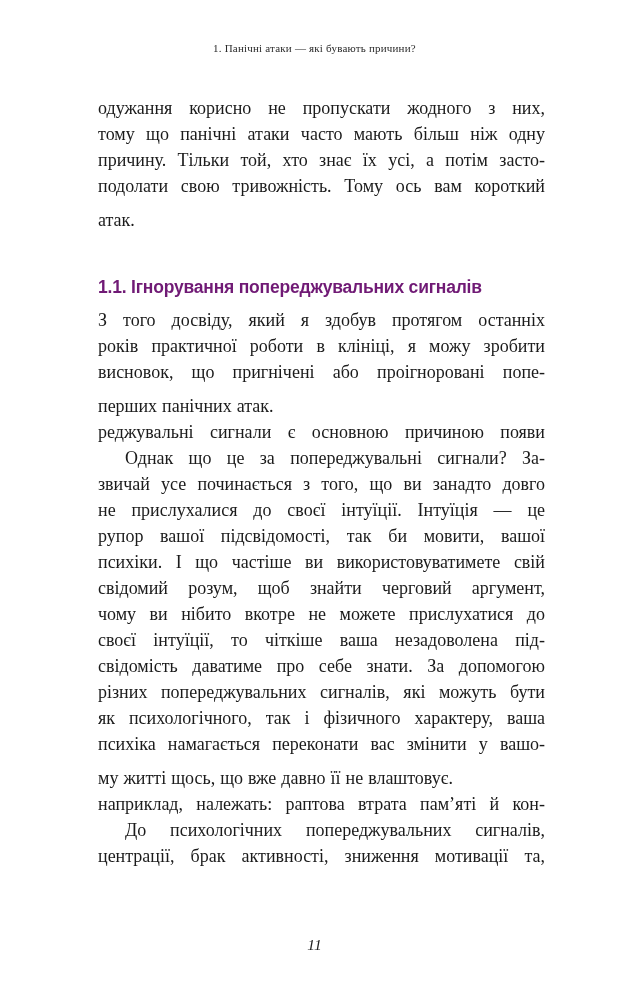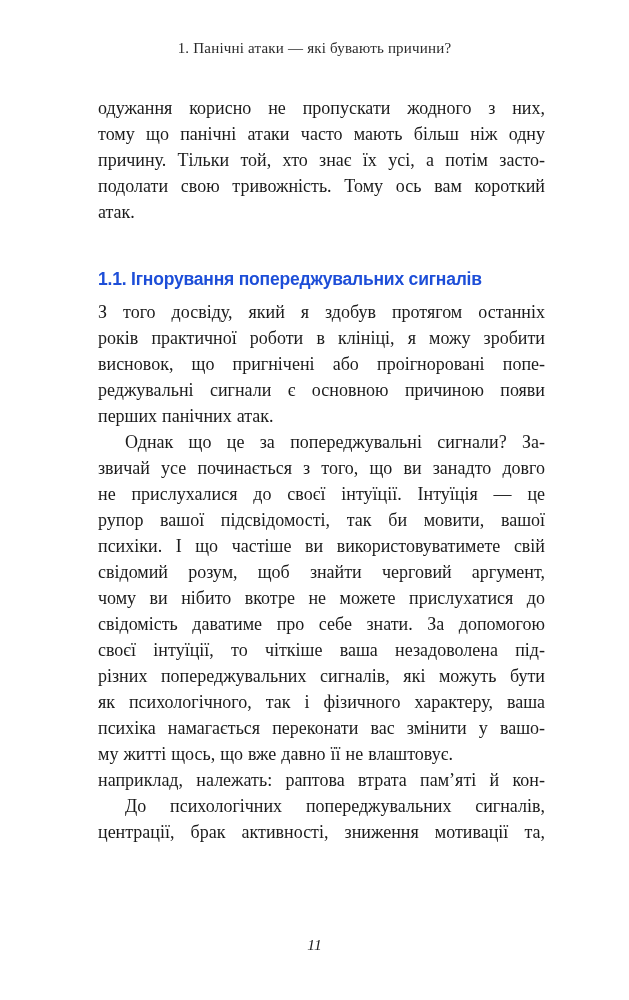--- a/index.html
+++ b/index.html
@@ -13,51 +13,52 @@
     color: #1b1b1b;
     overflow: hidden;
     margin: 0 auto;
   }
   .running-header {
     position: absolute;
     top: 40px;
     left: 0;
     width: 629px;
     text-align: center;
-    font-size: 15px;
+    font-size: 11px;
     line-height: 17px;
     letter-spacing: 0.2px;
     color: #2a2a2a;
   }
   .content {
     position: absolute;
     left: 98px;
     top: 95px;
     width: 447px;
     font-size: 18px;
     line-height: 26px;
   }
   .paragraph { margin: 0; }
   .line {
     text-align: justify;
     text-align-last: justify;
     word-spacing: 0.5px;
   }
   .line.last {
     text-align-last: left;
+    margin-top: 8px;
   }
   .line.indent { padding-left: 27px; }
   .section-heading {
     font-family: "Liberation Sans", sans-serif;
     font-weight: 700;
     font-size: 17.5px;
     line-height: 26px;
     letter-spacing: -0.2px;
     margin: 41px 0 7px 0;
-    color: #1d4ed8;
+    color: #701a75;
   }
   .page-footer {
     position: absolute;
     top: 936px;
     left: 0;
     width: 629px;
     text-align: center;
   }
   .page-number {
     font-style: italic;
@@ -77,33 +78,33 @@
         <div class="line">тому що панічні атаки часто мають більш ніж одну</div>
         <div class="line">причину. Тільки той, хто знає їх усі, а потім засто-</div>
         <div class="line">подолати свою тривожність. Тому ось вам короткий</div>
         <div class="line last">атак.</div>
       </div>
       <h2 class="section-heading">1.1. Ігнорування попереджувальних сигналів</h2>
       <div class="paragraph">
         <div class="line">З того досвіду, який я здобув протягом останніх</div>
         <div class="line">років практичної роботи в клініці, я можу зробити</div>
         <div class="line">висновок, що пригнічені або проігноровані попе-</div>
+        <div class="line last">перших панічних атак.</div>
         <div class="line">реджувальні сигнали є основною причиною появи</div>
-        <div class="line last">перших панічних атак.</div>
       </div>
       <div class="paragraph">
         <div class="line indent">Однак що це за попереджувальні сигнали? За-</div>
         <div class="line">звичай усе починається з того, що ви занадто довго</div>
         <div class="line">не прислухалися до своєї інтуїції. Інтуїція — це</div>
         <div class="line">рупор вашої підсвідомості, так би мовити, вашої</div>
         <div class="line">психіки. І що частіше ви використовуватимете свій</div>
         <div class="line">свідомий розум, щоб знайти черговий аргумент,</div>
         <div class="line">чому ви нібито вкотре не можете прислухатися до</div>
+        <div class="line">своєї інтуїції, то чіткіше ваша незадоволена під-</div>
         <div class="line">свідомість даватиме про себе знати. За допомогою</div>
-        <div class="line">своєї інтуїції, то чіткіше ваша незадоволена під-</div>
         <div class="line">різних попереджувальних сигналів, які можуть бути</div>
         <div class="line">як психологічного, так і фізичного характеру, ваша</div>
         <div class="line">психіка намагається переконати вас змінити у вашо-</div>
         <div class="line last">му житті щось, що вже давно її не влаштовує.</div>
       </div>
       <div class="paragraph">
         <div class="line">наприклад, належать: раптова втрата пам’яті й кон-</div>
         <div class="line indent">До психологічних попереджувальних сигналів,</div>
         <div class="line">центрації, брак активності, зниження мотивації та,</div>
       </div>

